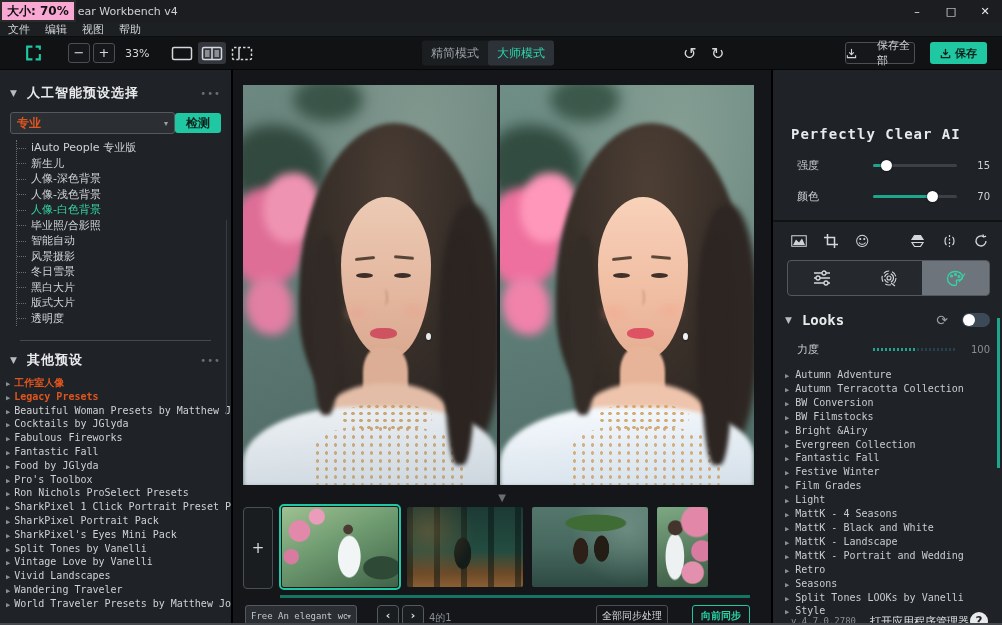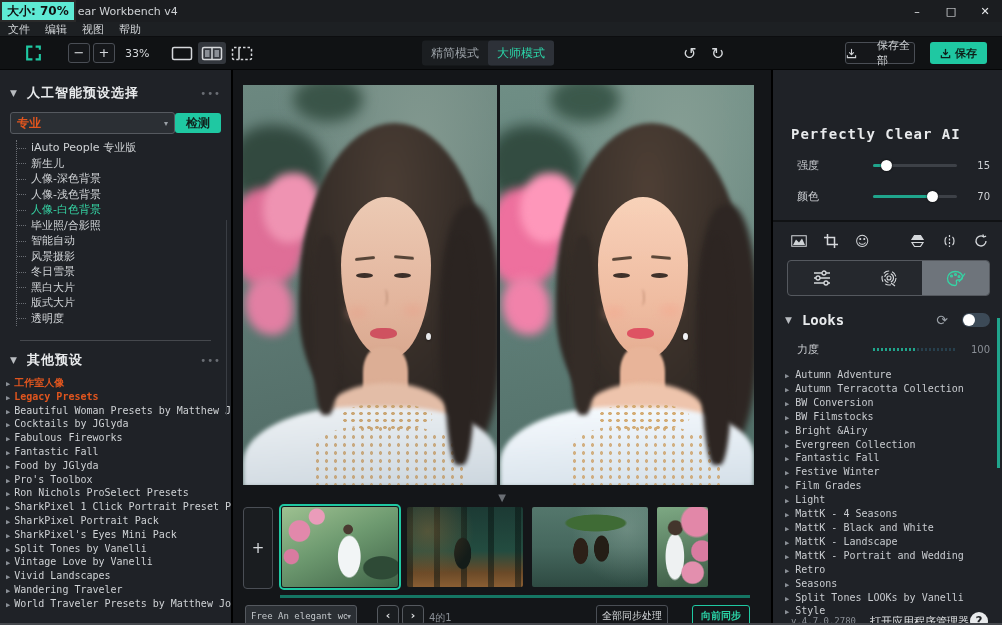--- a/index.html
+++ b/index.html
@@ -3,21 +3,21 @@
 <meta charset="utf-8">
 <style>
   * { margin:0; padding:0; box-sizing:border-box; }
   html,body { background:#000; }
   body { font-family:"DejaVu Sans","Liberation Sans",sans-serif; color:#d5d8db; }
   .app { position:relative; width:1002px; height:625px; background:#141619; overflow:hidden;
          border-bottom:2px solid #45484d; }
 
   
   .titlebar { height:22px; background:#1b1d20; display:flex; align-items:center; position:relative; }
-  .size-badge { background:#5eead4; color:#111; font-size:12px; font-weight:bold; padding:1px 5px;
+  .size-badge { background:#f9a8d4; color:#111; font-size:12px; font-weight:bold; padding:1px 5px;
                 border:2px solid #2a2a2a; margin-left:0; height:22px; display:flex; align-items:center; }
   .win-title { font-size:11px; color:#cfd2d5; margin-left:2px; }
   .win-controls { position:absolute; right:0; top:0; height:22px; display:flex; }
   .win-btn { width:34px; height:22px; display:flex; align-items:center; justify-content:center;
              font-size:11px; color:#e8eaec; cursor:default; }
 
   
   .menubar { height:15px; background:#1d2023; display:flex; align-items:center; gap:15px;
              padding-left:8px; border-bottom:1px solid #0c0d0f; }
   .menu-item { font-size:11px; color:#d0d3d6; }

